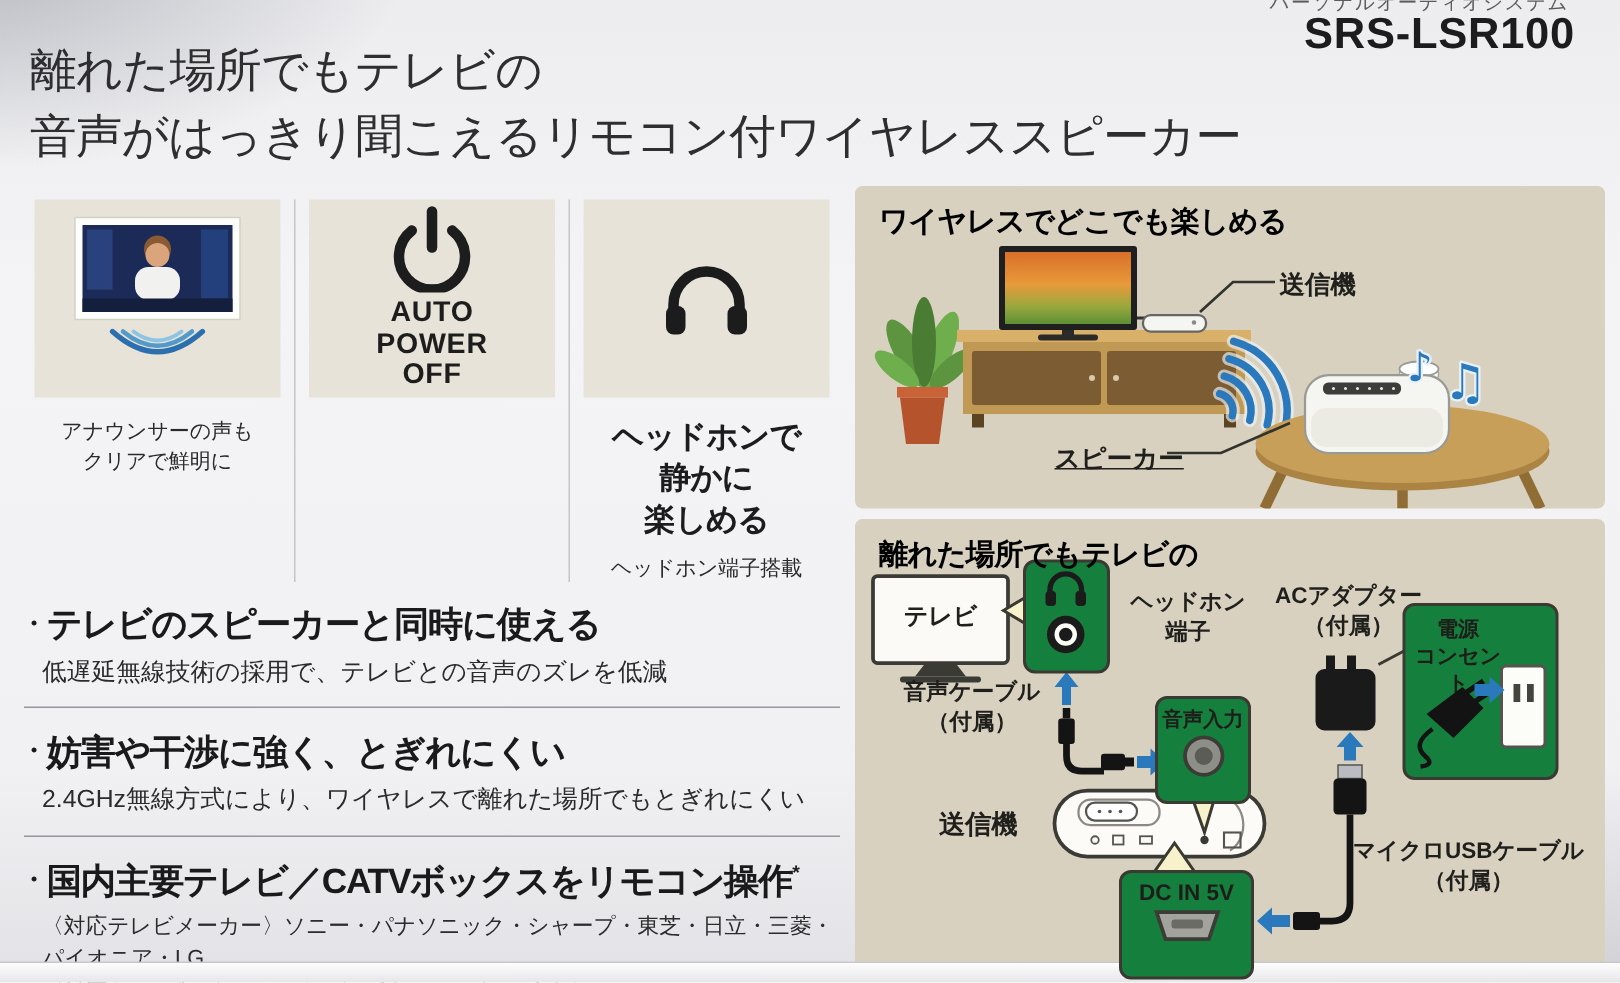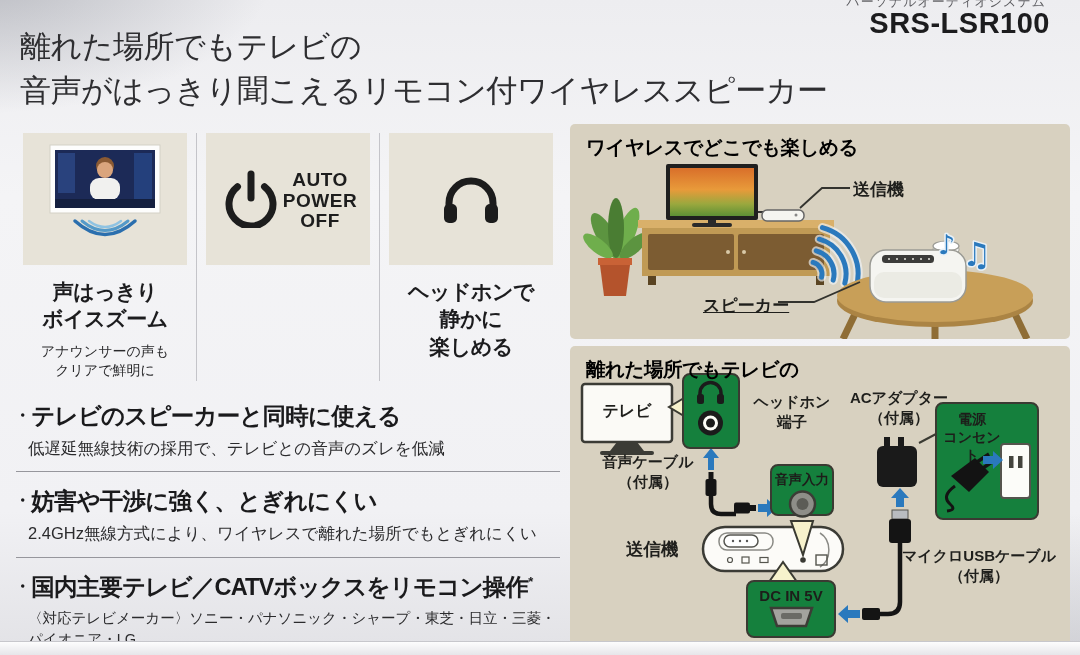--- a/index.html
+++ b/index.html
@@ -14,21 +14,21 @@
   .bottom-band{position:absolute;left:0;right:0;bottom:0;height:13px;background:linear-gradient(#fdfdfd,#e6e6ea);border-top:1px solid #c7c7cc;}
   
   .category{position:absolute;top:-7px;right:34px;font-size:13px;letter-spacing:1px;color:#5c5c60;}
   .model{position:absolute;top:7px;right:30px;font-size:29px;font-weight:700;color:#1c1c1e;letter-spacing:.5px;}
   
   .headline{position:absolute;left:20px;top:25px;font-size:31px;line-height:44px;font-weight:500;color:#2e2e31;letter-spacing:-.5px;}
   
   .features{position:absolute;left:14px;top:133px;width:548px;display:flex;}
   .feature-col{flex:1;padding:0 9px;text-align:center;}
   .feature-col + .feature-col{border-left:1px solid #c4c4c9;}
-  .icon-box{height:132px;background:#e7e3d8;display:flex;flex-direction:row;align-items:center;justify-content:center;margin-bottom:13px;}
+  .icon-box{height:132px;background:#e7e3d8;display:flex;flex-direction:column;align-items:center;justify-content:center;margin-bottom:13px;}
   .apo-text{font-size:19px;font-weight:700;color:#1d1d1d;line-height:1.08;letter-spacing:.5px;white-space:pre-line;margin-top:4px;}
   .feature-caption{font-size:21px;font-weight:700;color:#1c1c1e;line-height:1.3;white-space:pre-line;letter-spacing:-.5px;}
   .feature-sub{font-size:14px;color:#2a2a2c;line-height:1.4;margin-top:9px;white-space:pre-line;}
   
   .bullets{position:absolute;left:14px;top:400px;width:548px;}
   .bullet-head{font-size:23.5px;font-weight:700;color:#1a1a1c;letter-spacing:-.8px;}
   .bullet-head .marker{font-size:17px;vertical-align:3px;margin-right:1px;}
   .bullet-head sup{font-size:13px;}
   .bullet-sub{font-size:16.5px;color:#2b2b2d;line-height:1.35;margin:5px 0 0 14px;white-space:pre-line;}
   .bullet-sub.small{font-size:14.5px;line-height:1.5;}
@@ -40,25 +40,25 @@
   .panel-title{position:absolute;left:16px;top:10px;font-size:19.5px;font-weight:700;color:#000000;letter-spacing:-.5px;z-index:3;}
   .panel svg.scene{position:absolute;left:0;top:0;z-index:1;}
   .lbl{position:absolute;font-weight:700;color:#1f1f1c;z-index:3;white-space:pre-line;}
   #p1-transmitter{left:283px;top:54px;font-size:17px;}
   #p1-speaker{left:133px;top:170px;font-size:17px;text-decoration:underline;}
   #p2-tv-label{left:12px;top:55px;width:90px;text-align:center;font-size:16px;}
   #p2-hp-label{left:176px;top:46px;width:92px;text-align:center;font-size:15px;line-height:1.35;}
   #p2-audio-cable{left:18px;top:106px;width:120px;text-align:center;font-size:15px;line-height:1.35;}
   #p2-transmitter{left:56px;top:191px;font-size:17.5px;}
   #p2-ac{left:276px;top:42px;width:106px;text-align:center;font-size:15px;line-height:1.35;}
-  #p2-usb{left:330px;top:200px;width:158px;text-align:center;font-size:15px;line-height:1.35;}
+  #p2-usb{left:330px;top:212px;width:158px;text-align:center;font-size:15px;line-height:1.35;}
   .callout{position:absolute;background:#15803d;border:2.5px solid #3a3a32;border-radius:8px;z-index:2;text-align:center;box-sizing:border-box;}
   #co-headphone{left:112px;top:27px;width:58px;height:76px;}
-  #co-audio-in{left:200px;top:118px;width:64px;height:52px;}
-  #co-dcin{left:176px;top:234px;width:90px;height:58px;}
+  #co-audio-in{left:200px;top:118px;width:64px;height:72px;}
+  #co-dcin{left:176px;top:234px;width:90px;height:73px;}
   #co-outlet{left:365px;top:56px;width:104px;height:118px;}
   .co-title{font-size:13.5px;font-weight:700;color:#1d1d1a;margin-top:5px;}
   .co-title.dc{font-size:15px;}
   .co-outlet-text{position:absolute;left:2px;top:6px;width:66px;font-size:14px;font-weight:700;line-height:1.3;white-space:pre-line;text-align:center;color:#1d1d1a;}
   .co-art{position:absolute;left:0;top:0;}
 </style>
 </head>
 <body>
 
 <div class="page">
@@ -82,22 +82,20 @@
           <rect x="90" y="12" width="18" height="46" fill="#24407c"></rect>
           <circle cx="61" cy="25" r="9" fill="#8a5a33"></circle>
           <circle cx="61" cy="29" r="8" fill="#daa57d"></circle>
           <rect x="46" y="37" width="30" height="22" rx="9" fill="#f1f1ef"></rect>
           <rect x="11" y="58" width="100" height="9" fill="#141f3e"></rect>
           <path d="M45,80 Q61,92 77,80" fill="none" stroke="#8fc3e2" stroke-width="2.5" stroke-linecap="round"></path>
           <path d="M38,80 Q61,99 84,80" fill="none" stroke="#549ac9" stroke-width="3" stroke-linecap="round"></path>
           <path d="M31,80 Q61,107 91,80" fill="none" stroke="#2b6fae" stroke-width="3.5" stroke-linecap="round"></path>
         </svg>
       </div>
-      <div class="feature-caption">声はっきり
-ボイスズーム</div>
       <div class="feature-sub">アナウンサーの声も
 クリアで鮮明に</div>
     </div>
 
     <div class="feature-col">
       <div class="icon-box">
         <svg width="64" height="58" viewBox="0 0 64 58">
           <path d="M45.5,16.7 A22,22 0 1 1 18.5,16.7" fill="none" stroke="#1d1d1d" stroke-width="7" stroke-linecap="round"></path>
           <line x1="32" y1="4" x2="32" y2="28" stroke="#1d1d1d" stroke-width="7" stroke-linecap="round"></line>
         </svg>
@@ -111,20 +109,21 @@
       <div class="icon-box">
         <svg width="66" height="58" viewBox="0 0 66 58">
           <path d="M11,40 v-7 a22,22 0 0 1 44,0 v7" fill="none" stroke="#1c1c1c" stroke-width="7"></path>
           <rect x="6" y="34" width="13" height="19" rx="5" fill="#1c1c1c"></rect>
           <rect x="47" y="34" width="13" height="19" rx="5" fill="#1c1c1c"></rect>
         </svg>
       </div>
       <div class="feature-caption">ヘッドホンで
 静かに
 楽しめる</div>
+      <div class="feature-sub">ヘッドホン端子搭載</div>
     </div>
   </div>
 
   <div class="bullets">
     <div>
       <div class="bullet-head"><span class="marker">・</span><span>テレビのスピーカーと同時に使える</span><sup></sup></div>
       <div class="bullet-sub">低遅延無線技術の採用で、テレビとの音声のズレを低減</div>
     </div>
     <hr class="sep">
     <div>

